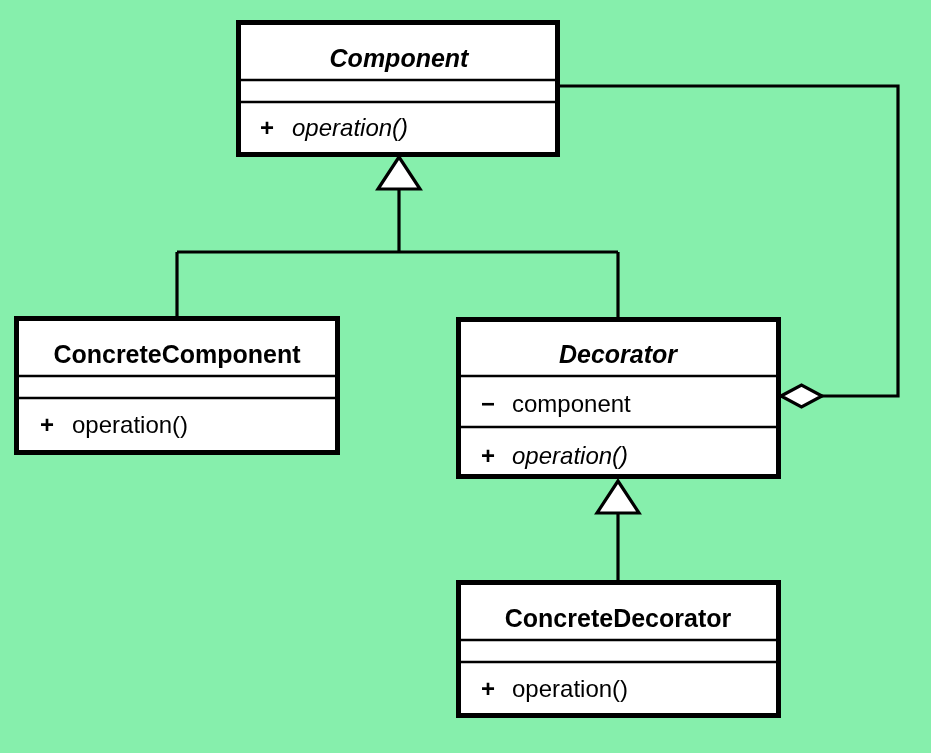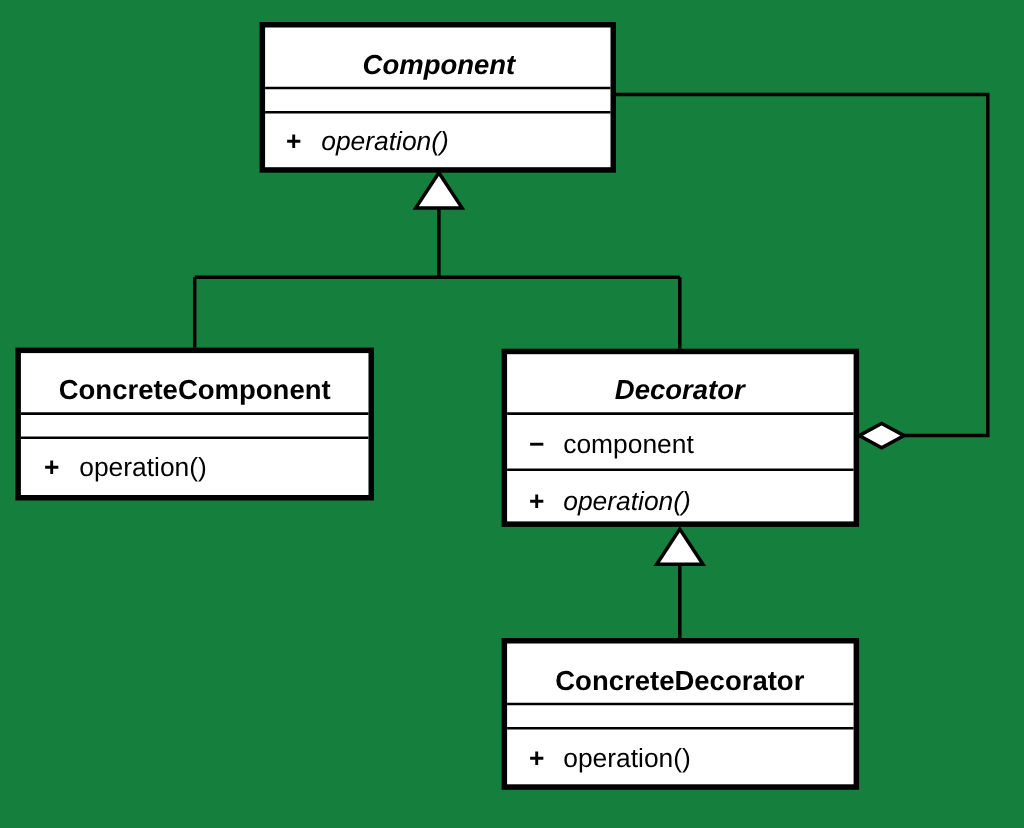--- a/index.html
+++ b/index.html
@@ -8,21 +8,21 @@
     padding: 0;
     background: #ffffff;
   }
   body {
     font-family: "Liberation Sans", sans-serif;
   }
   #diagram-root {
     position: relative;
     width: 931px;
     height: 753px;
-    background: #15803d;
+    background: #86efac;
     overflow: hidden;
   }
   svg.uml-canvas {
     display: block;
     width: 931px;
     height: 753px;
   }
   
   .uml-box-frame {
     fill: #ffffff;

